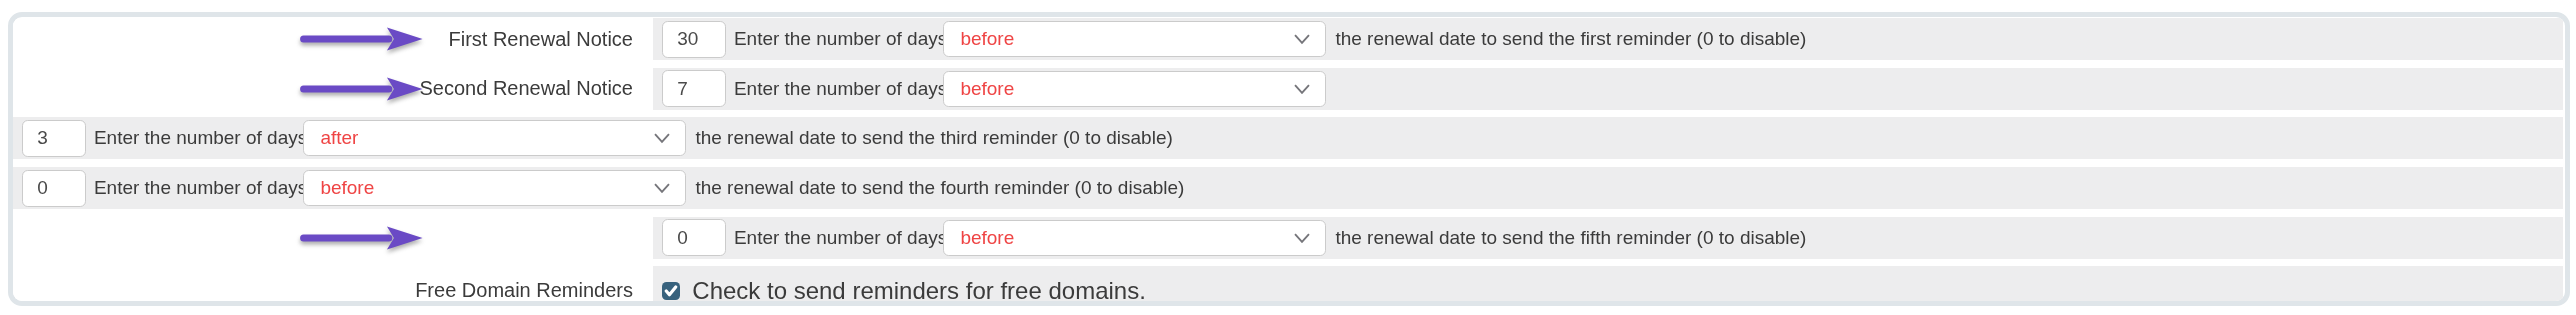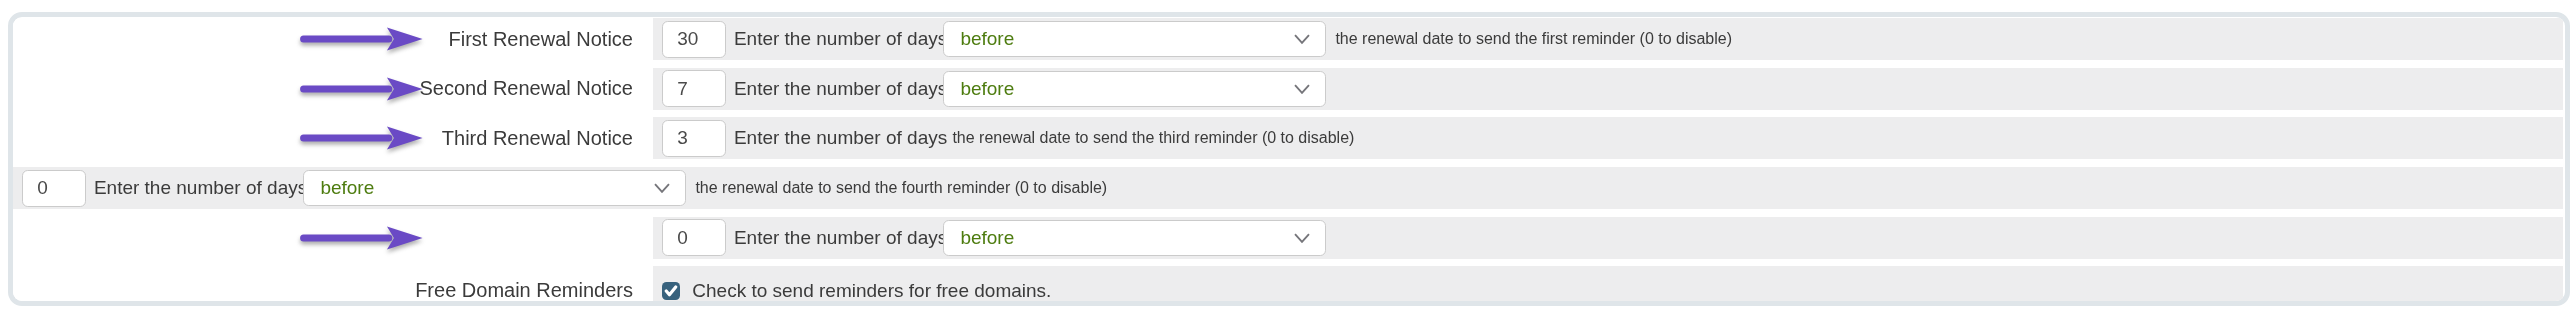--- a/index.html
+++ b/index.html
@@ -99,50 +99,50 @@
     width: 383px;
     height: 36px;
     box-sizing: border-box;
     background: #ffffff;
     border: 1.9px solid #cbcbcb;
     border-radius: 5.7px;
     display: flex;
     align-items: center;
     padding-left: 16.5px;
     font-size: 19px;
-    color: #4d7c0f;
+    color: #ef4444;
     cursor: default;
   }
   .select .chev {
     position: absolute;
     right: 14px;
     top: 50%;
     transform: translateY(-50%);
     line-height: 0;
   }
   .desc {
     margin-left: 9.5px;
-    font-size: 16px;
+    font-size: 19px;
     color: #3b3b3b;
     white-space: nowrap;
   }
   .checkbox {
     width: 18px;
     height: 18px;
     flex: 0 0 18px;
     border-radius: 4.5px;
     background: #38627d;
     display: flex;
     align-items: center;
     justify-content: center;
     cursor: pointer;
   }
   .check-text {
     margin-left: 12px;
-    font-size: 19px;
+    font-size: 24px;
     color: #3b3b3b;
     white-space: nowrap;
   }
 </style>
 </head>
 <body>
 
 <div class="panel">
 
   <div class="row">
@@ -188,72 +188,72 @@
         <span class="chev">
           <svg width="18" height="11.4" viewBox="0 0 28 18">
               <polyline points="3,3 14,15 25,3" fill="none" stroke="#76767b" stroke-width="3"></polyline>
             </svg>
         </span>
       </div>
     </div>
   </div>
 
   <div class="row">
+    <div class="field-cell">
+      <input class="num-input" type="text" value="3" style="">
+      <span class="days-text">Enter the number of days</span>
+      <div class="select">
+        <span>after</span>
+        <span class="chev">
+          <svg width="18" height="11.4" viewBox="0 0 28 18">
+              <polyline points="3,3 14,15 25,3" fill="none" stroke="#76767b" stroke-width="3"></polyline>
+            </svg>
+        </span>
+      </div>
+      <span class="desc">the renewal date to send the third reminder (0 to disable)</span>
+    </div>
+  </div>
+
+  <div class="row">
+    <div class="field-cell">
+      <input class="num-input" type="text" value="0" style="">
+      <span class="days-text">Enter the number of days</span>
+      <div class="select">
+        <span>before</span>
+        <span class="chev">
+          <svg width="18" height="11.4" viewBox="0 0 28 18">
+              <polyline points="3,3 14,15 25,3" fill="none" stroke="#76767b" stroke-width="3"></polyline>
+            </svg>
+        </span>
+      </div>
+      <span class="desc">the renewal date to send the fourth reminder (0 to disable)</span>
+    </div>
+  </div>
+
+  <div class="row">
     <div class="label-cell">
       <span class="arrow">
         <svg width="125" height="28" viewBox="0 0 196 44">
           <path d="M7 22 H141" stroke="#6a4ac5" stroke-width="11" stroke-linecap="round" fill="none"></path>
           <path d="M138 4 L194 22 L138 40 L149 22 Z" fill="#6a4ac5"></path>
         </svg>
       </span>
-      <span class="row-label">Third Renewal Notice</span>
-    </div>
-    <div class="field-cell">
-      <input class="num-input" type="text" value="3" style="">
-      <span class="days-text">Enter the number of days</span>
-      <span class="desc">the renewal date to send the third reminder (0 to disable)</span>
-    </div>
-  </div>
-
-  <div class="row">
+    </div>
     <div class="field-cell">
       <input class="num-input" type="text" value="0" style="">
       <span class="days-text">Enter the number of days</span>
       <div class="select">
         <span>before</span>
         <span class="chev">
           <svg width="18" height="11.4" viewBox="0 0 28 18">
               <polyline points="3,3 14,15 25,3" fill="none" stroke="#76767b" stroke-width="3"></polyline>
             </svg>
         </span>
       </div>
-      <span class="desc">the renewal date to send the fourth reminder (0 to disable)</span>
-    </div>
-  </div>
-
-  <div class="row">
-    <div class="label-cell">
-      <span class="arrow">
-        <svg width="125" height="28" viewBox="0 0 196 44">
-          <path d="M7 22 H141" stroke="#6a4ac5" stroke-width="11" stroke-linecap="round" fill="none"></path>
-          <path d="M138 4 L194 22 L138 40 L149 22 Z" fill="#6a4ac5"></path>
-        </svg>
-      </span>
-    </div>
-    <div class="field-cell">
-      <input class="num-input" type="text" value="0" style="">
-      <span class="days-text">Enter the number of days</span>
-      <div class="select">
-        <span>before</span>
-        <span class="chev">
-          <svg width="18" height="11.4" viewBox="0 0 28 18">
-              <polyline points="3,3 14,15 25,3" fill="none" stroke="#76767b" stroke-width="3"></polyline>
-            </svg>
-        </span>
-      </div>
+      <span class="desc">the renewal date to send the fifth reminder (0 to disable)</span>
     </div>
   </div>
 
   <div class="row small">
     <div class="label-cell">
       <span class="row-label">Free Domain Reminders</span>
     </div>
     <div class="field-cell">
       <span class="checkbox">
         <span style="line-height:0;">

